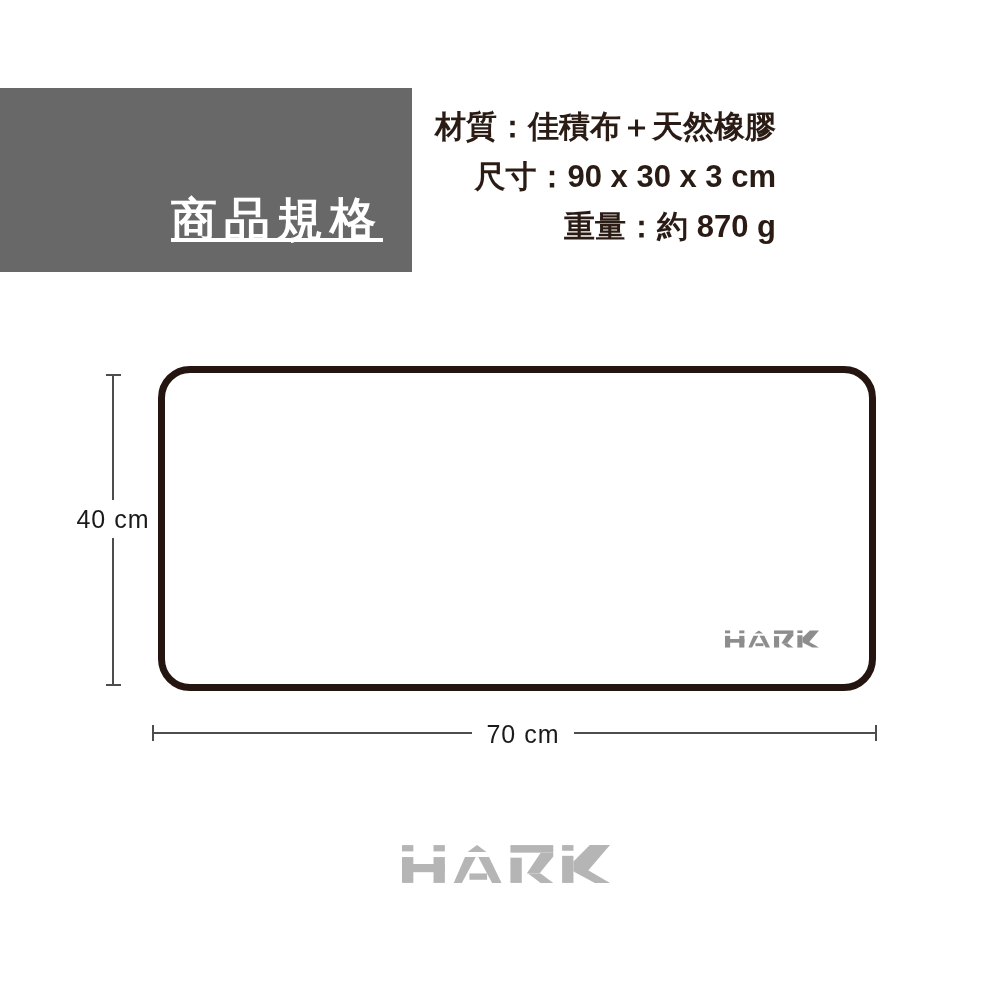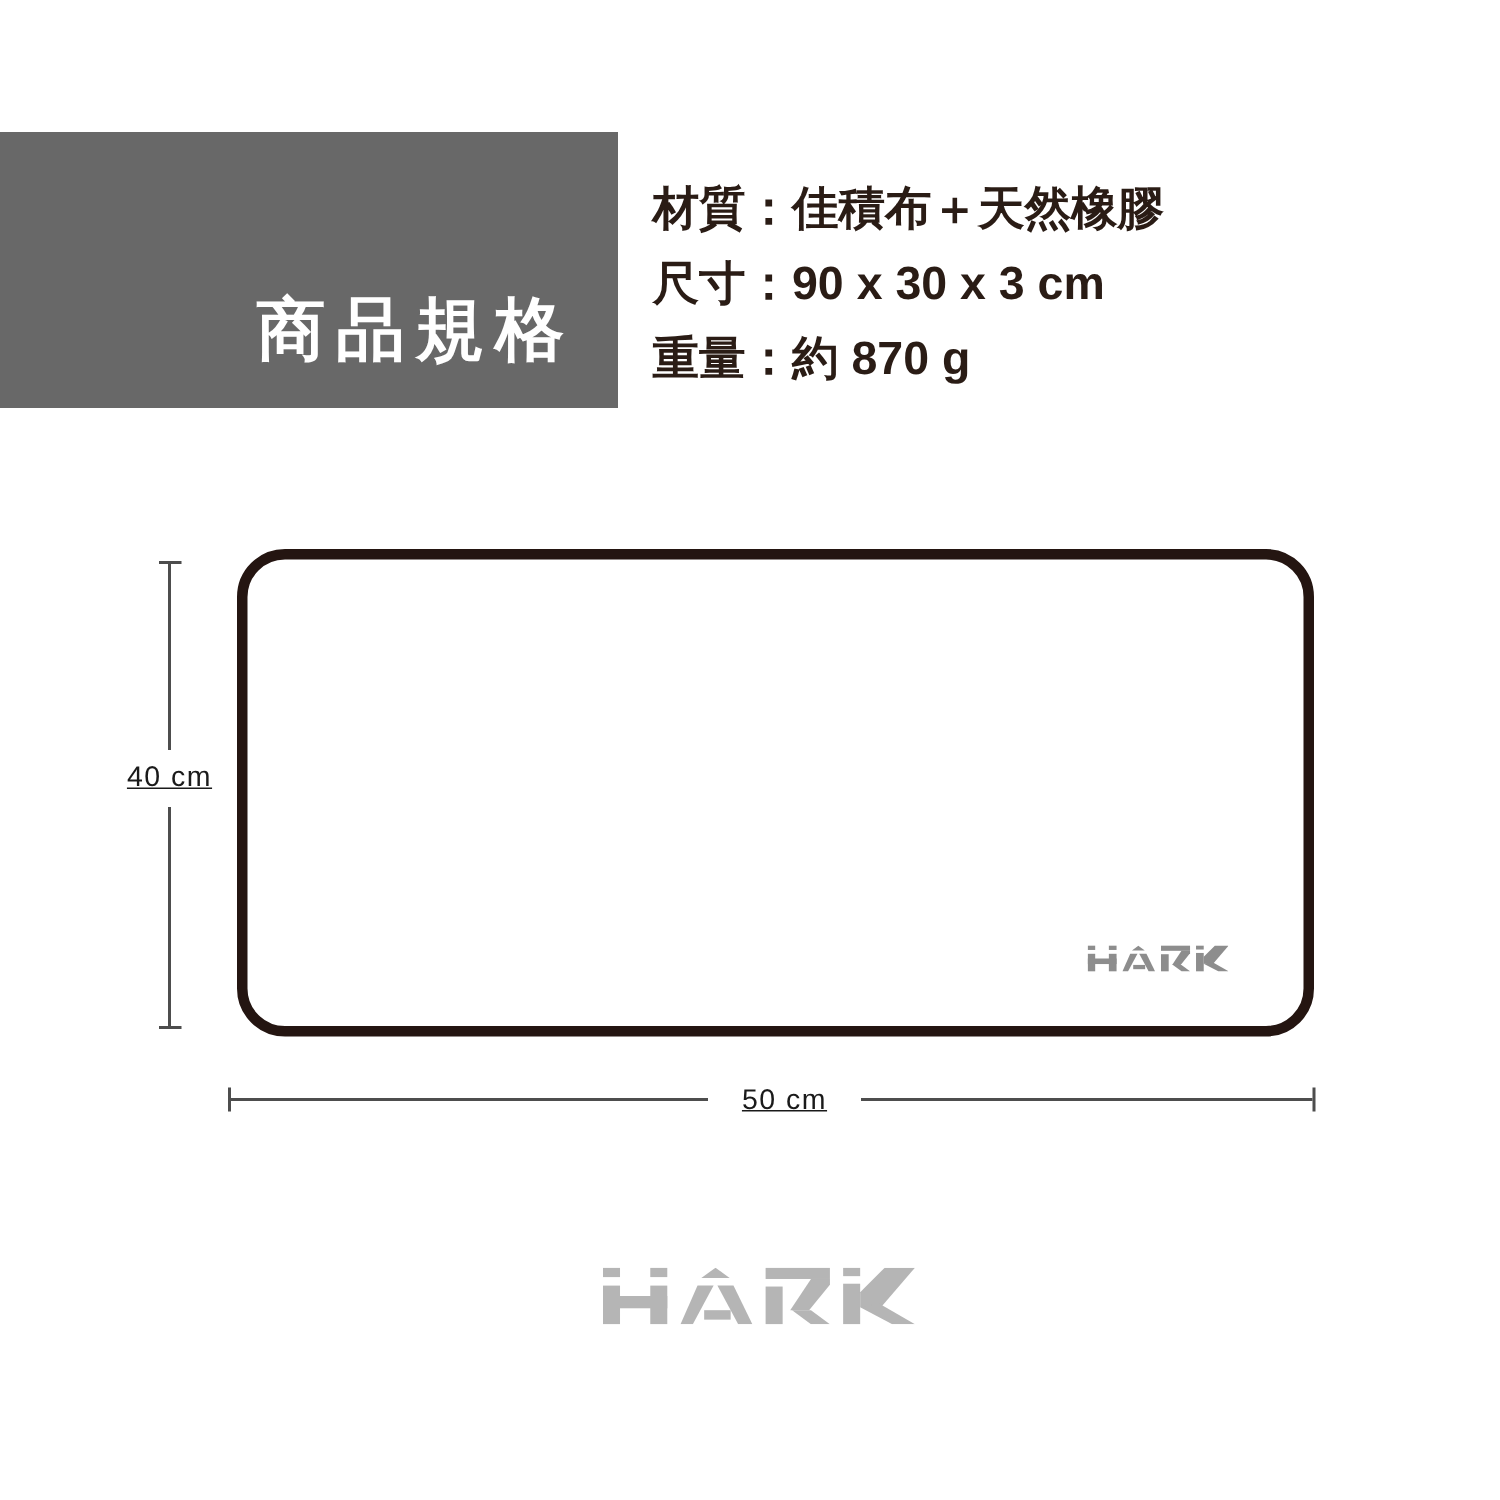--- a/index.html
+++ b/index.html
@@ -8,48 +8,48 @@
     font-family:"Liberation Sans","DejaVu Sans",sans-serif;
   }
   
   .spec-header{
     position:absolute;left:0;top:88px;width:412px;height:184px;
     background:var(--header-bg,#686868);
   }
   .spec-title{
     position:absolute;left:171px;top:108px;margin:0;
     font-size:46px;font-weight:600;letter-spacing:7px;line-height:1;
-    color:var(--header-text,#ffffff);white-space:nowrap;
+    color:var(--header-text,#ffffff);white-space:nowrap;text-decoration:underline;
   }
   
   .spec-list{
-    position:absolute;left:435px;top:114px;
+    position:absolute;left:435px;top:102px;
     font-size:31px;font-weight:700;line-height:50px;
-    color:var(--spec-text,#2a1c15);white-space:nowrap;
+    color:var(--spec-text,#2a1c15);white-space:nowrap;text-align:right;
   }
   .spec-list p{margin:0;}
   
   .pad{
     position:absolute;left:158px;top:366px;width:718px;height:325px;
     box-sizing:border-box;border:7px solid var(--pad-border,#241511);
     border-radius:32px;background:#ffffff;
   }
   .pad-logo{position:absolute;left:725px;top:630px;width:94px;height:18px;color:var(--pad-logo,#8d8d8d);}
   .dim{position:absolute;background:var(--dim-line,#4d4d4d);}
   .vcap1{left:106px;top:374px;width:15px;height:2px;}
   .vcap2{left:106px;top:684px;width:15px;height:2px;}
   .vseg1{left:112px;top:376px;width:2px;height:124px;}
   .vseg2{left:112px;top:538px;width:2px;height:146px;}
   .hcap1{left:152px;top:725px;width:2px;height:16px;}
   .hcap2{left:875px;top:725px;width:2px;height:16px;}
   .hseg1{left:154px;top:732px;width:318px;height:2px;}
   .hseg2{left:574px;top:732px;width:301px;height:2px;}
   .dim-label{
     position:absolute;transform:translate(-50%,-50%);
-    font-size:19px;color:var(--dim-text,#1a1a1a);white-space:nowrap;letter-spacing:1px;text-decoration:underline;
+    font-size:25px;color:var(--dim-text,#1a1a1a);white-space:nowrap;letter-spacing:1px;
   }
   .height-label{left:113px;top:519px;}
   .width-label{left:523px;top:734px;}
   
   .footer-logo{position:absolute;left:402px;top:845px;width:208px;height:38px;color:var(--footer-logo,#b5b5b5);}
   .defs-holder{position:absolute;width:0;height:0;overflow:hidden;}
 </style>
 </head>
 <body>
 
@@ -108,21 +108,21 @@
       <span class="dim vseg2"></span>
       <span class="dim vcap2"></span>
       <span class="dim-label height-label">40 cm</span>
     </div>
 
     <div>
       <span class="dim hcap1"></span>
       <span class="dim hseg1"></span>
       <span class="dim hseg2"></span>
       <span class="dim hcap2"></span>
-      <span class="dim-label width-label">50 cm</span>
+      <span class="dim-label width-label">70 cm</span>
     </div>
   </section>
 
   <footer>
     <svg class="footer-logo" role="img" aria-label="HARK">
       <use href="#hark-wordmark"></use>
     </svg>
   </footer>
 
 </div>

